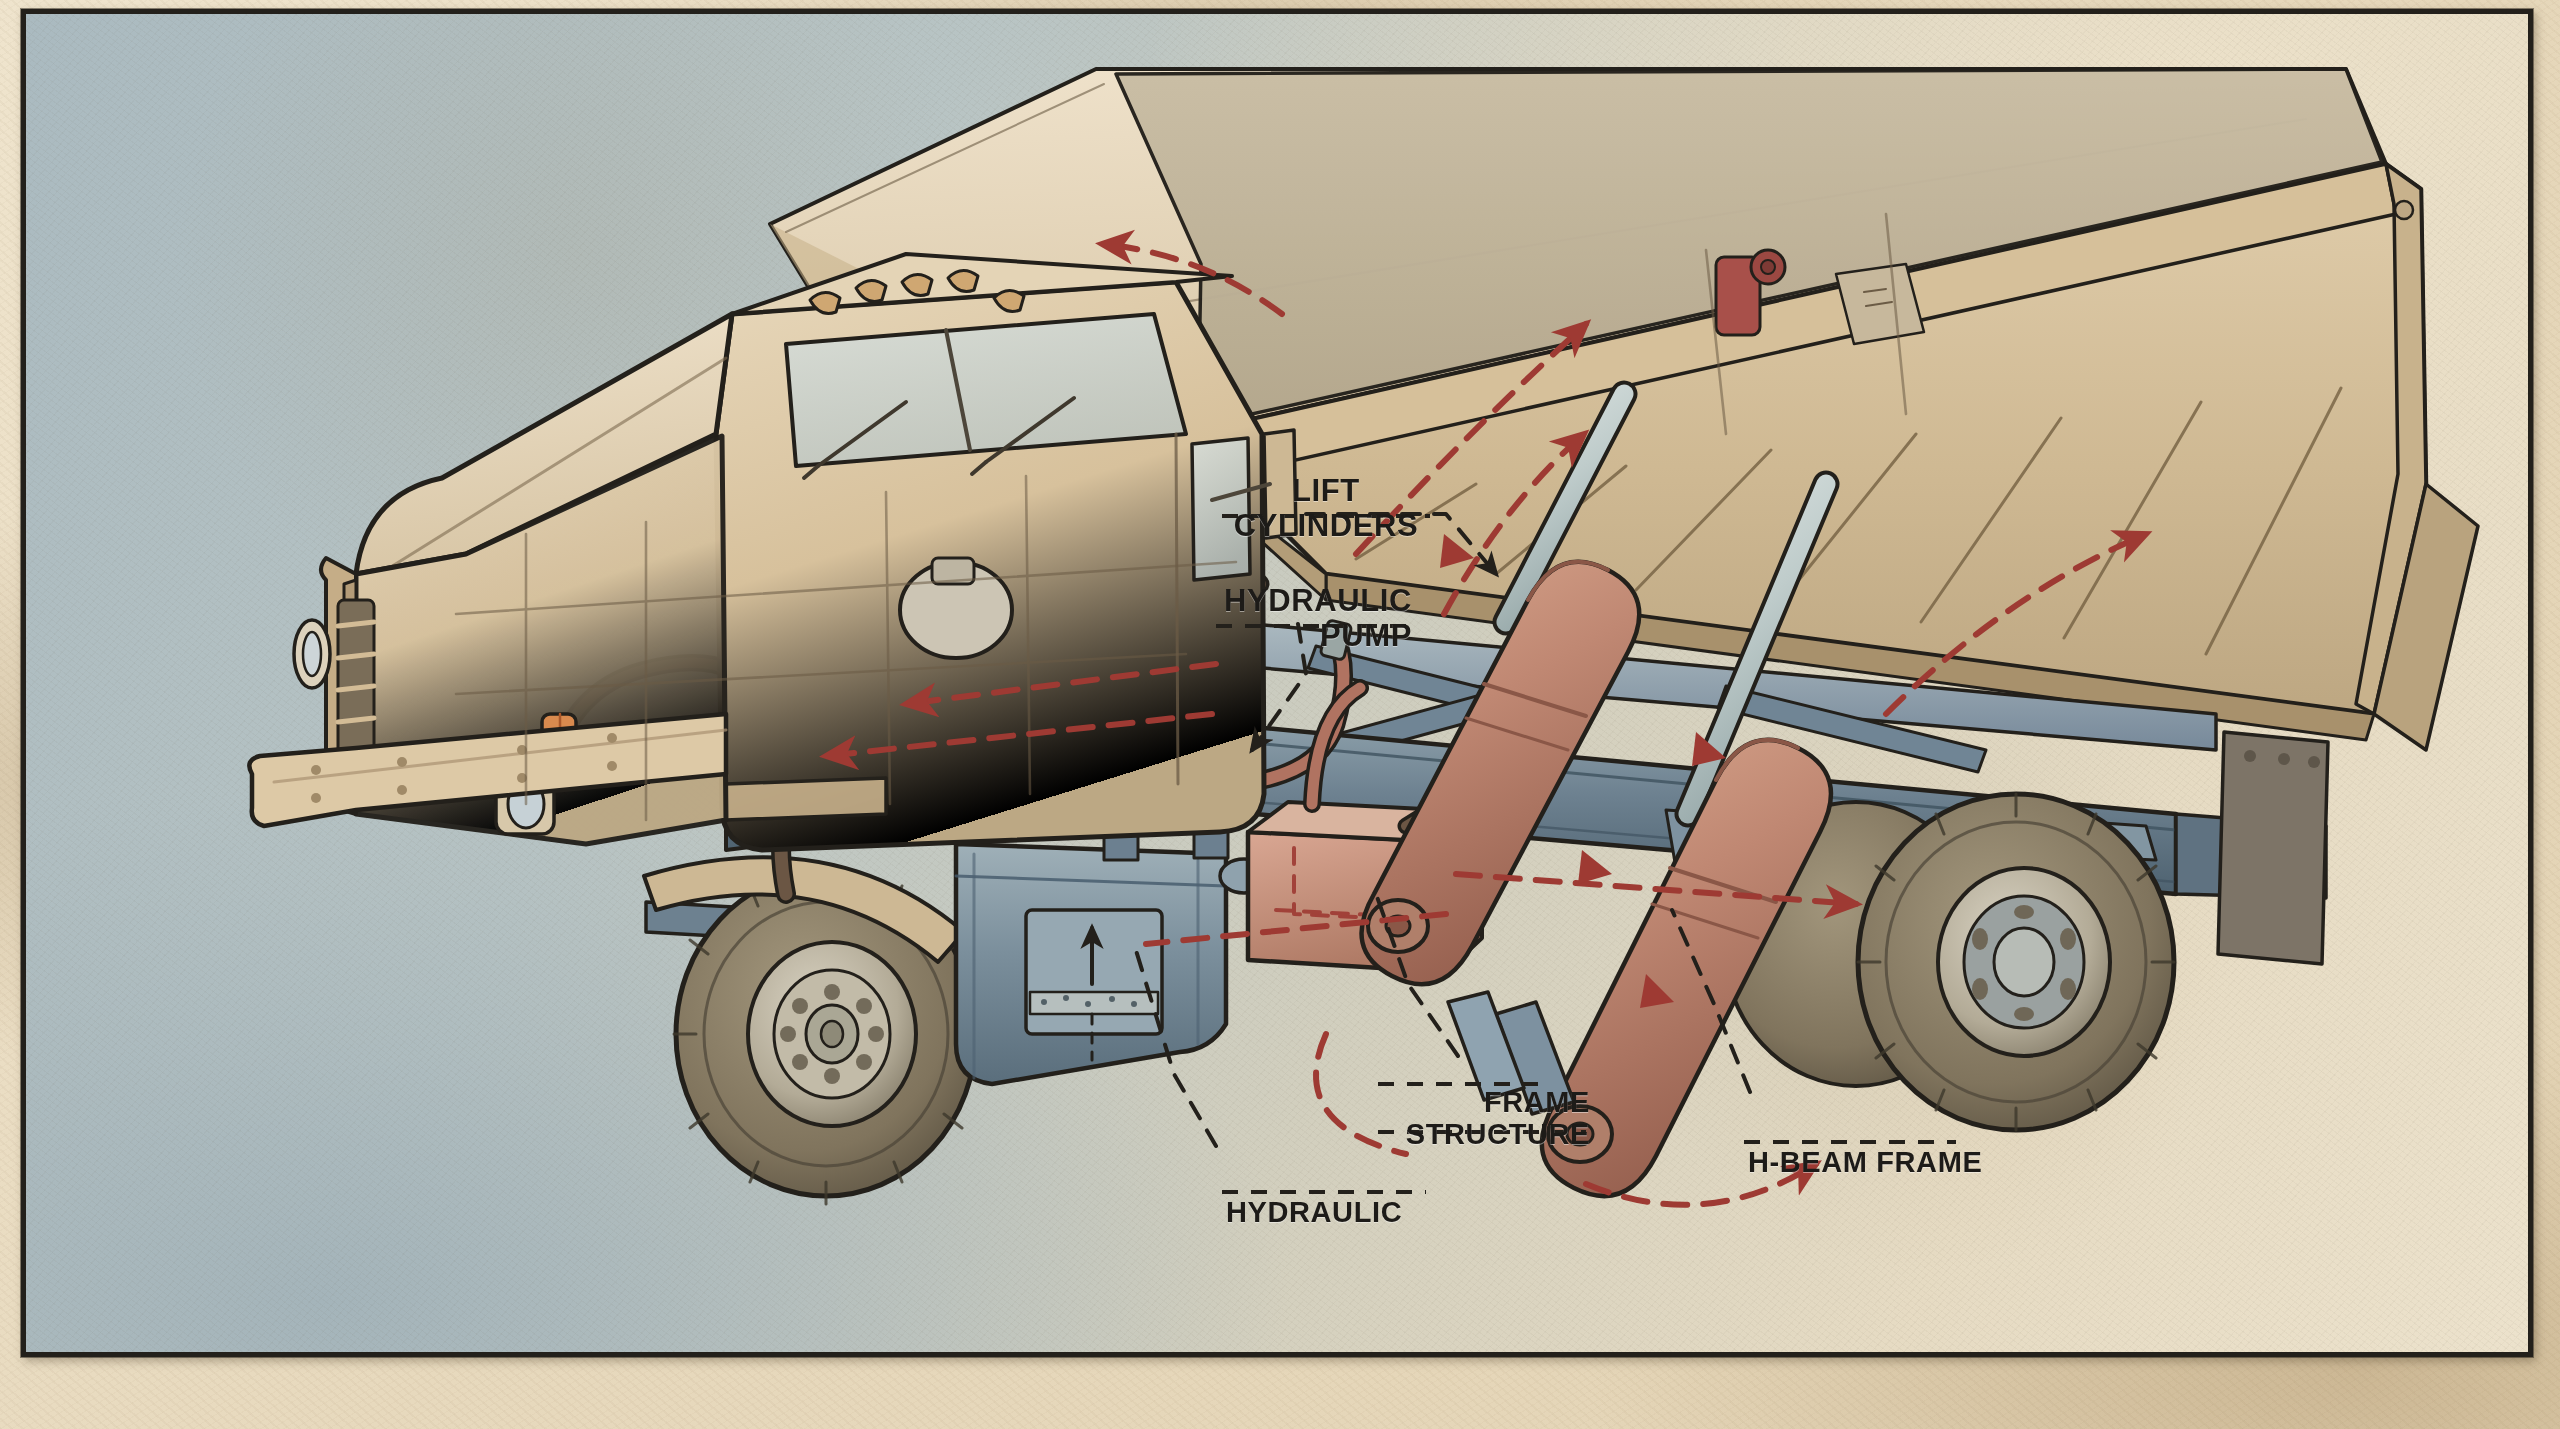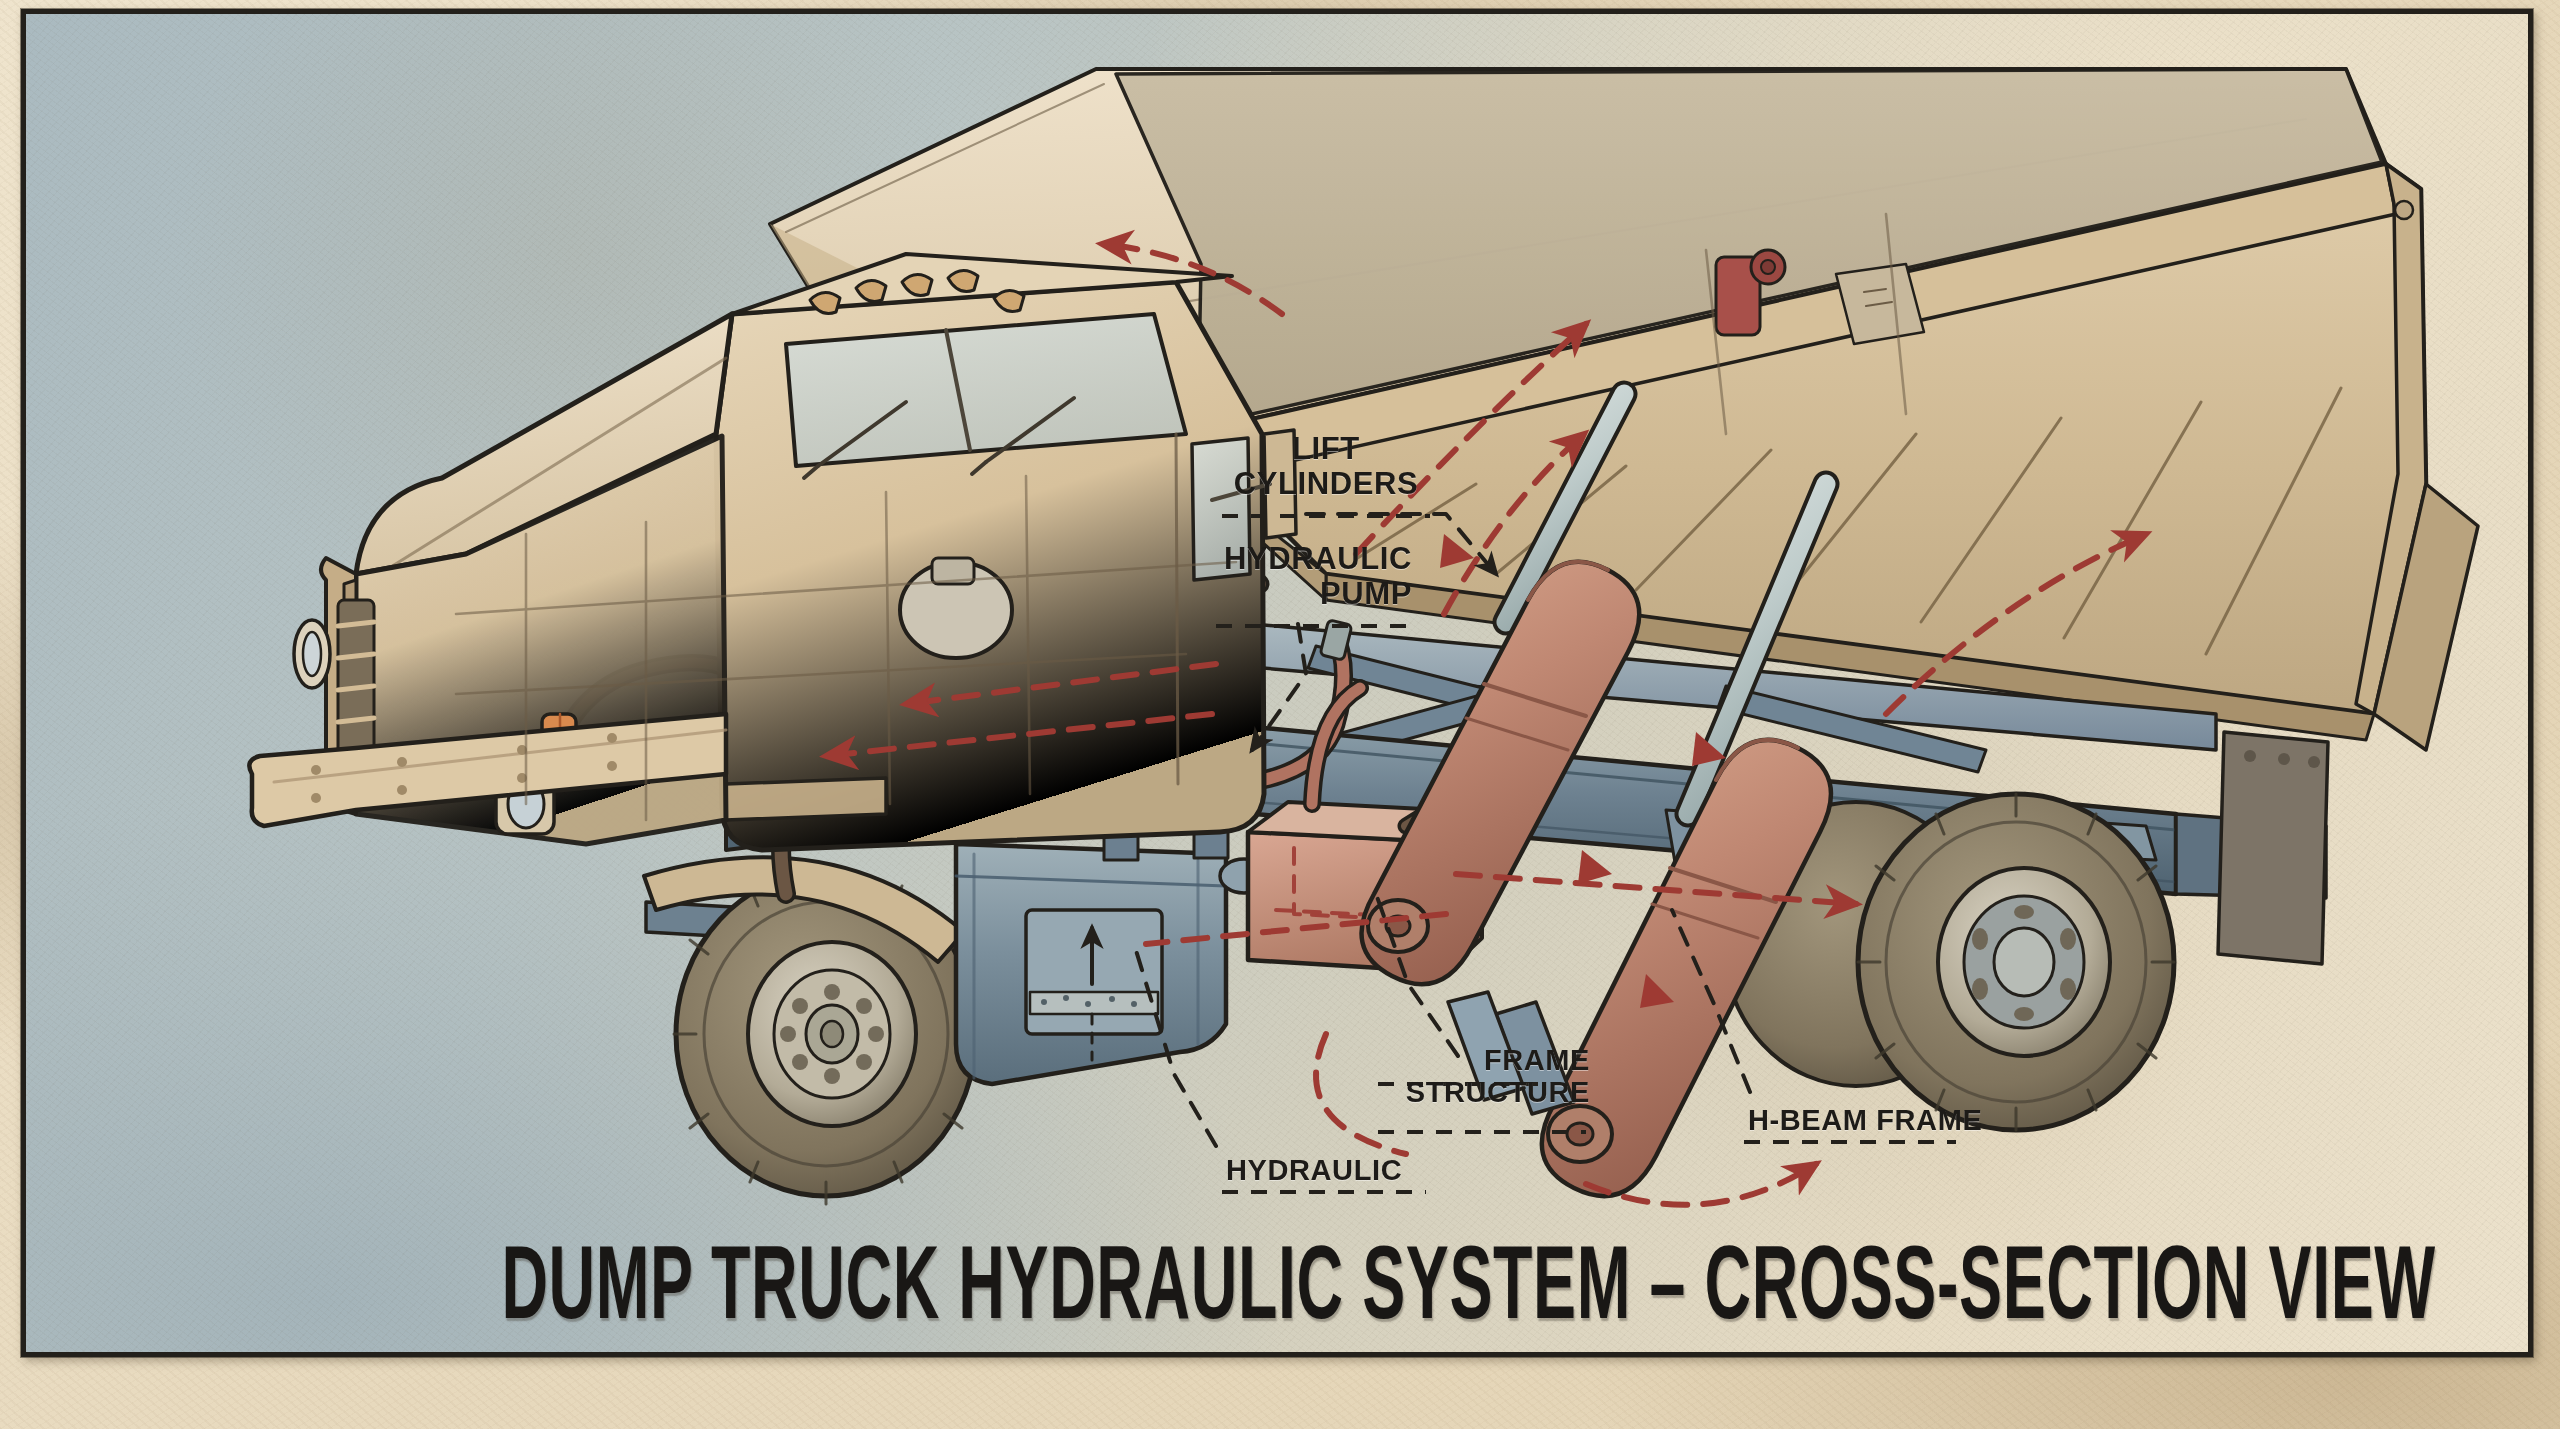--- a/index.html
+++ b/index.html
@@ -79,20 +79,21 @@
 
   .callout{
     position:absolute;
     font-family:"Liberation Sans",sans-serif;
     font-weight:700;
     color:#1d1b18;
     letter-spacing:.6px;
     line-height:1.12;
     white-space:pre-line;
     text-shadow:0 1px 0 rgba(255,255,255,.45);
+    margin-top:42px;
   }
 </style>
 </head>
 <body>
 
 <div id="page">
   <div id="paper-margin"></div>
 
   <div id="plate-frame">
     <div id="field"></div>
@@ -569,17 +570,14 @@
     <div class="callout" style="left:1186px;top:528px;width:200px;text-align:right;font-size:31px;">HYDRAULIC
 PUMP</div>
 
     <div class="callout" style="left:1200px;top:1140px;font-size:29px;">HYDRAULIC</div>
 
     <div class="callout" style="left:1348px;top:1030px;width:216px;text-align:right;font-size:29px;">FRAME
 STRUCTURE</div>
 
     <div class="callout" style="left:1722px;top:1090px;font-size:29px;">H-BEAM FRAME</div>
 
-    <div id="title-band">
-      <div id="plate-title">DUMP TRUCK HYDRAULIC SYSTEM – CROSS-SECTION VIEW</div>
-    </div>
   </div>
 </div>
 
 </body></html>

